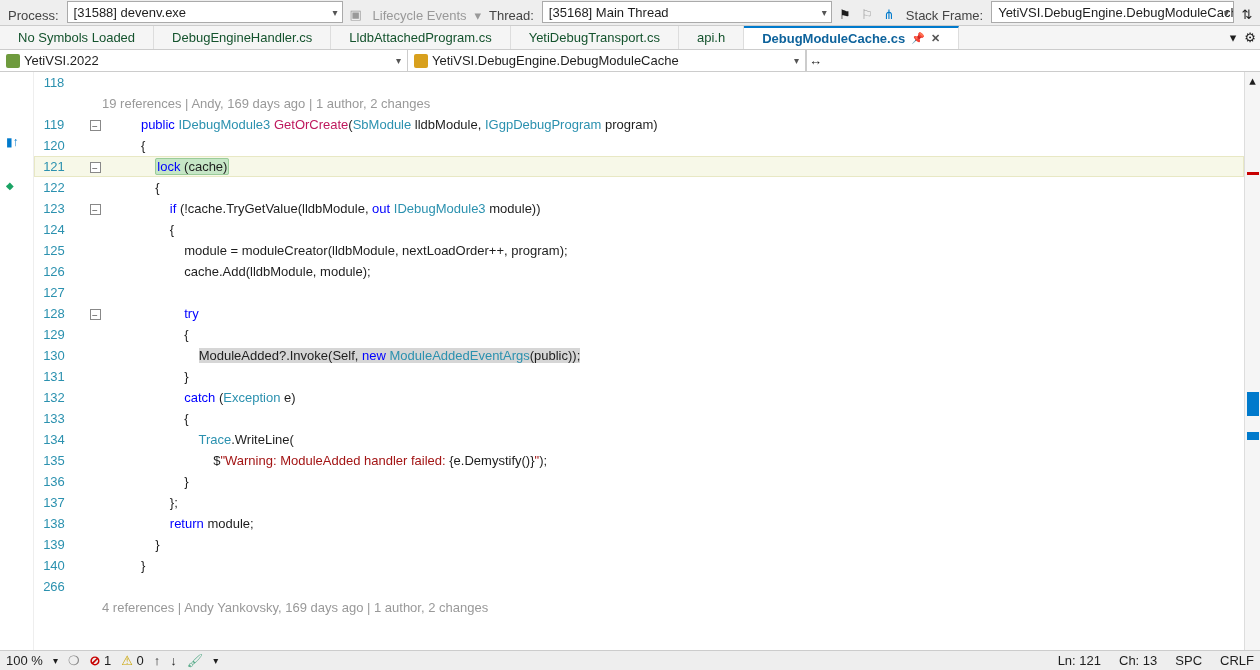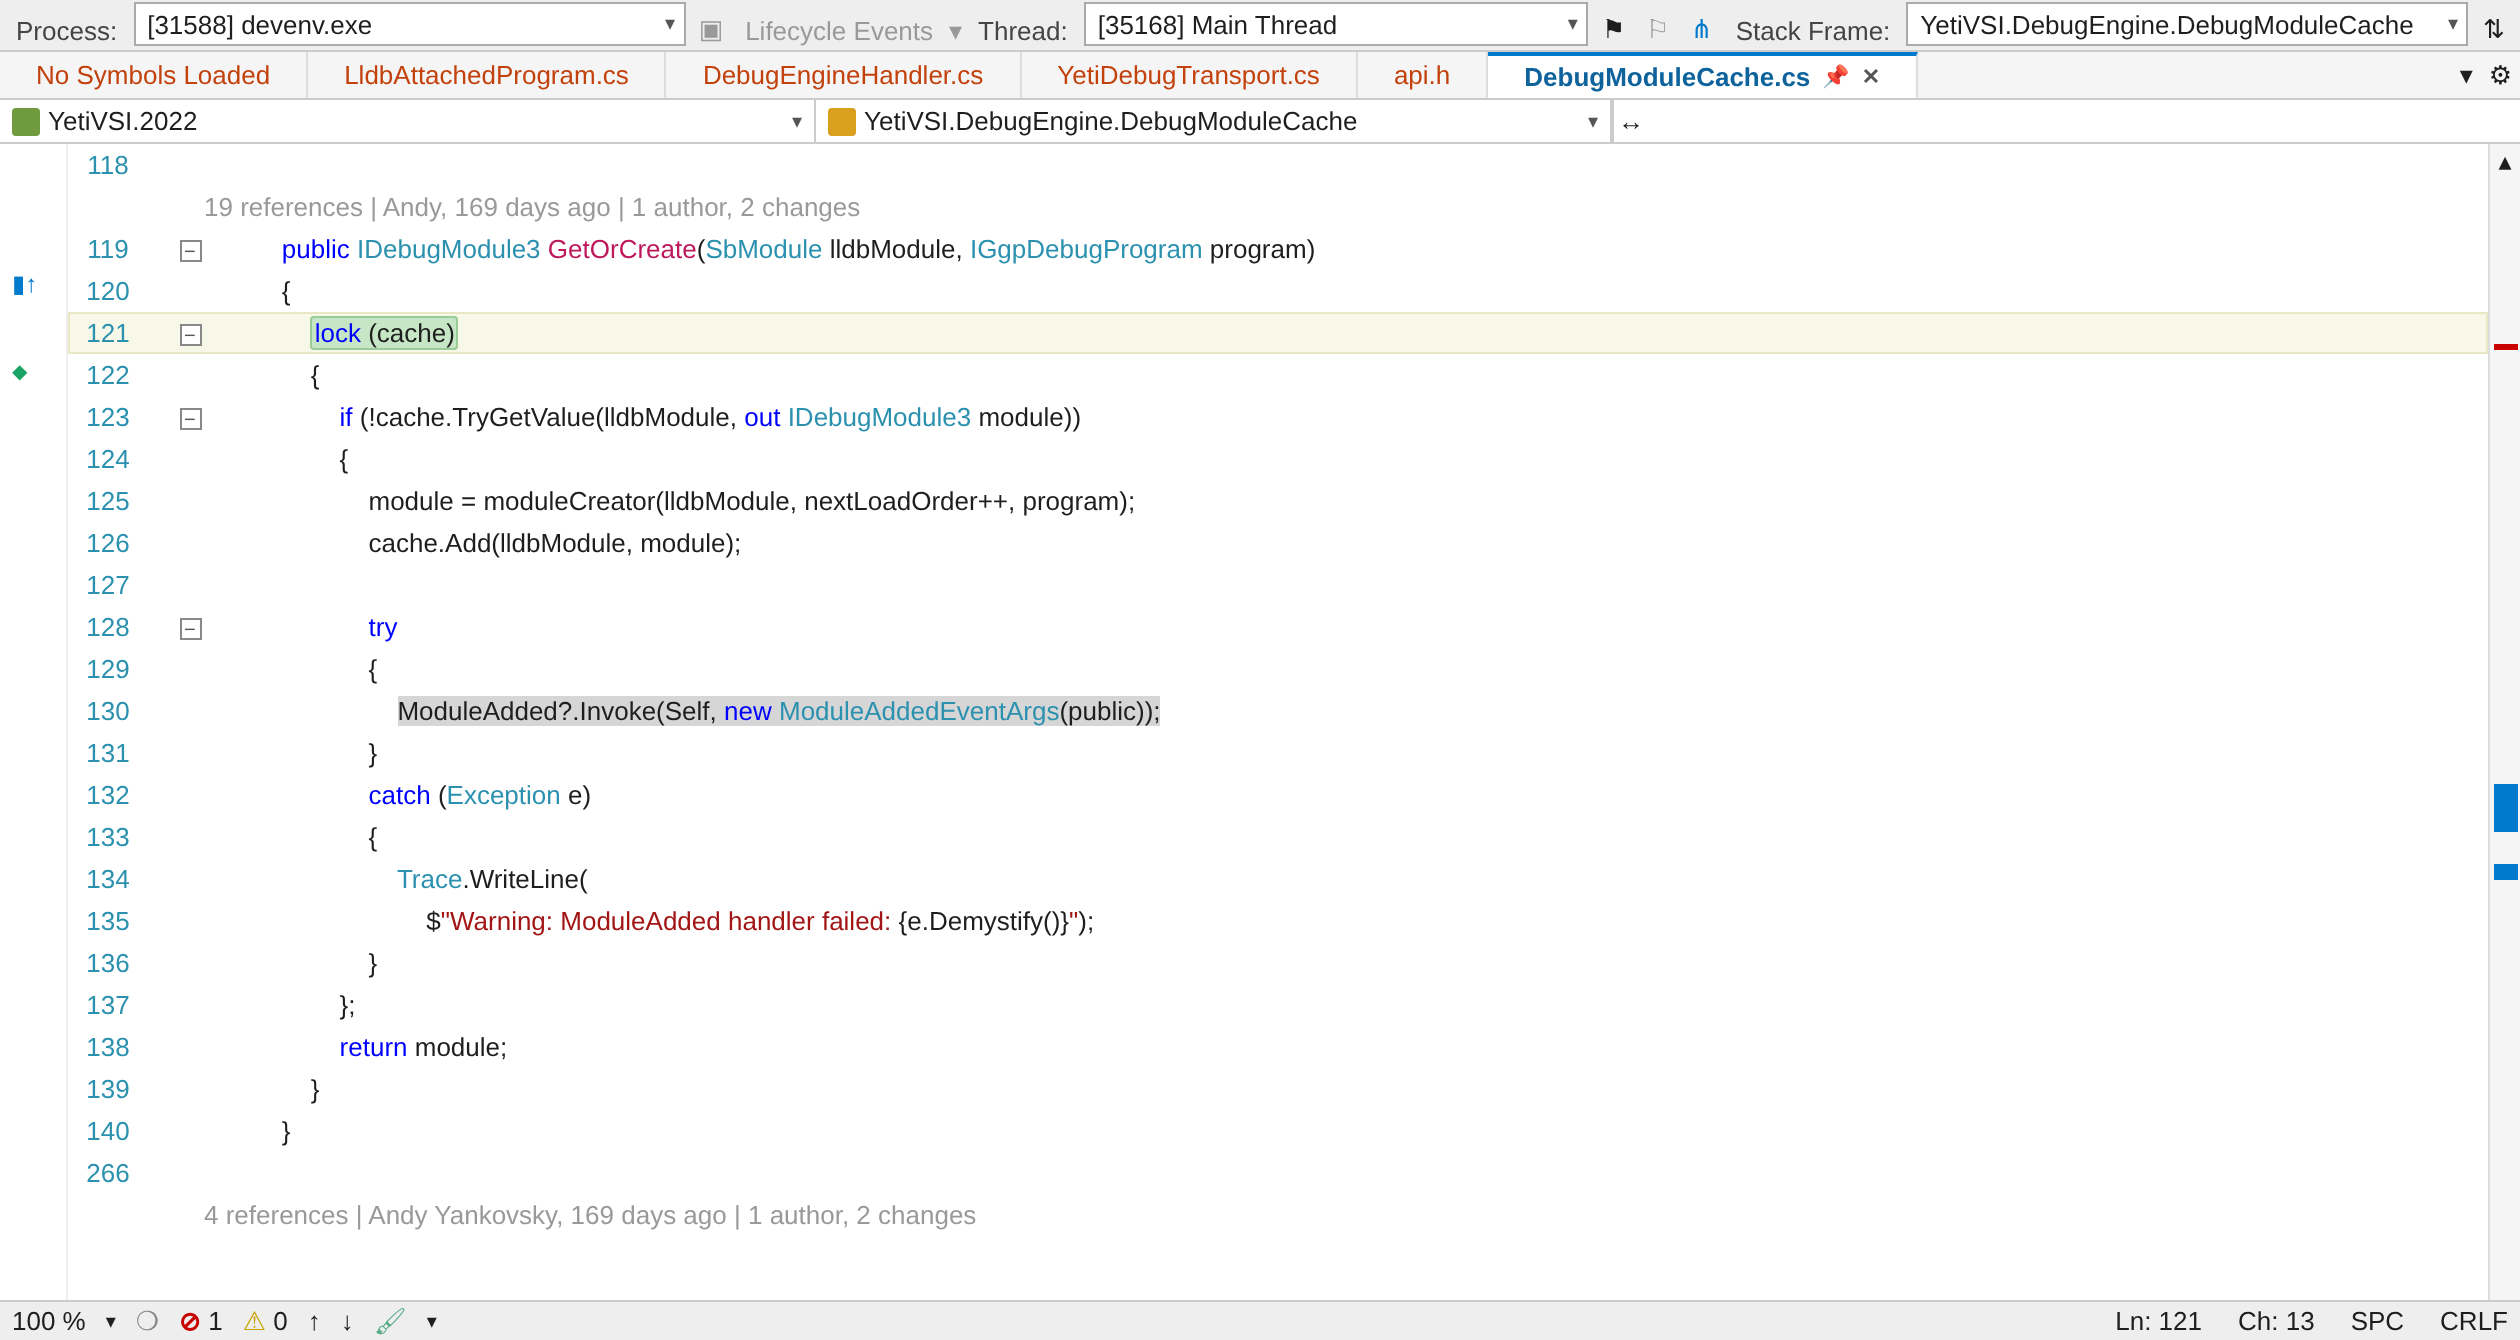--- a/index.html
+++ b/index.html
@@ -4,21 +4,21 @@
 <style>
 * { margin:0; padding:0; box-sizing:border-box; font-family:"Segoe UI",Arial,sans-serif; font-size:13px; }
 body { background:#fff; width:1260px; height:670px; overflow:hidden; color:#1e1e1e; }
 .toolbar { height:26px; display:flex; align-items:flex-end; gap:4px; padding:2px 4px; border-bottom:1px solid #ccc; background:#eee; }
 .toolbar .lbl { color:#444; padding:0 4px; }
 .toolbar .disabled { color:#999; }
 .dropdown { background:#fff; border:1px solid #aaa; height:22px; display:flex; align-items:center; padding:0 18px 0 6px; position:relative; cursor:pointer; }
 .dropdown::after { content:"▾"; position:absolute; right:4px; font-size:10px; color:#555; }
 .toolbar .icon { width:18px; height:18px; display:inline-flex; align-items:center; justify-content:center; }
 .tabs { height:24px; display:flex; align-items:stretch; background:#f5f5f5; border-bottom:1px solid #ccc; }
-.tab { padding:4px 18px; border-right:1px solid #ddd; display:flex; align-items:center; gap:6px; color:#c2410c; cursor:pointer; }
+.tab { padding:4px 18px; border-right:1px solid #ddd; display:flex; align-items:center; gap:6px; color:#14532d; cursor:pointer; }
 .tab.active { background:#fff; font-weight:600; border-top:2px solid #007acc; color:#0e639c; }
 .navbars { height:22px; display:flex; border-bottom:1px solid #ccc; align-items:stretch; }
 .navsel { flex:1; display:flex; align-items:center; border-right:1px solid #ccc; padding:0 6px; position:relative; background:#fff; cursor:pointer; }
 .navsel::after { content:"▾"; position:absolute; right:6px; font-size:10px; color:#555; }
 .navicon { width:14px; height:14px; margin-right:4px; display:inline-block; }
 .navicon.proj { background:#6f9b3e; border-radius:2px; }
 .navicon.cls { background:#d8a01d; border-radius:2px; }
 .navicon.meth { background:#a34fa3; border-radius:2px; }
 .edge { width:18px; border-left:1px solid #ccc; display:flex; align-items:center; justify-content:center; }
 .editor { position:relative; height:578px; display:flex; }
@@ -54,42 +54,42 @@
 
 <div class="toolbar">
   <span class="lbl">Process:</span>
   <div class="dropdown" style="width:276px">
       <span>[31588] devenv.exe</span>
     </div>
   <span class="icon disabled">▣</span>
   <span class="lbl disabled">Lifecycle Events</span>
   <span class="disabled">▾</span>
   <span class="lbl">Thread:</span>
-  <div class="dropdown" style="width:252px">
+  <div class="dropdown" style="width:290px">
       <span>[35168] Main Thread</span>
     </div>
   <span class="icon">⚑</span>
   <span class="icon disabled">⚐</span>
   <span class="icon" style="color:#007acc">⋔</span>
   <span class="lbl">Stack Frame:</span>
   <div class="dropdown" style="flex:1;min-width:0;overflow:hidden">
       <span style="white-space:nowrap">YetiVSI.DebugEngine.DebugModuleCache</span>
     </div>
   <span class="icon">⇅</span>
 </div>
 
 <div class="tabs">
   <div class="tab">
       <span>No Symbols Loaded</span>
     </div>
   <div class="tab">
-      <span>LldbAttachedProgram.cs</span>
+      <span>DebugEngineHandler.cs</span>
     </div>
   <div class="tab">
-      <span>DebugEngineHandler.cs</span>
+      <span>LldbAttachedProgram.cs</span>
     </div>
   <div class="tab">
       <span>YetiDebugTransport.cs</span>
     </div>
   <div class="tab">
       <span>api.h</span>
     </div>
   <div class="tab active">
     <span>DebugModuleCache.cs</span>
     <span class="pin">📌</span>

